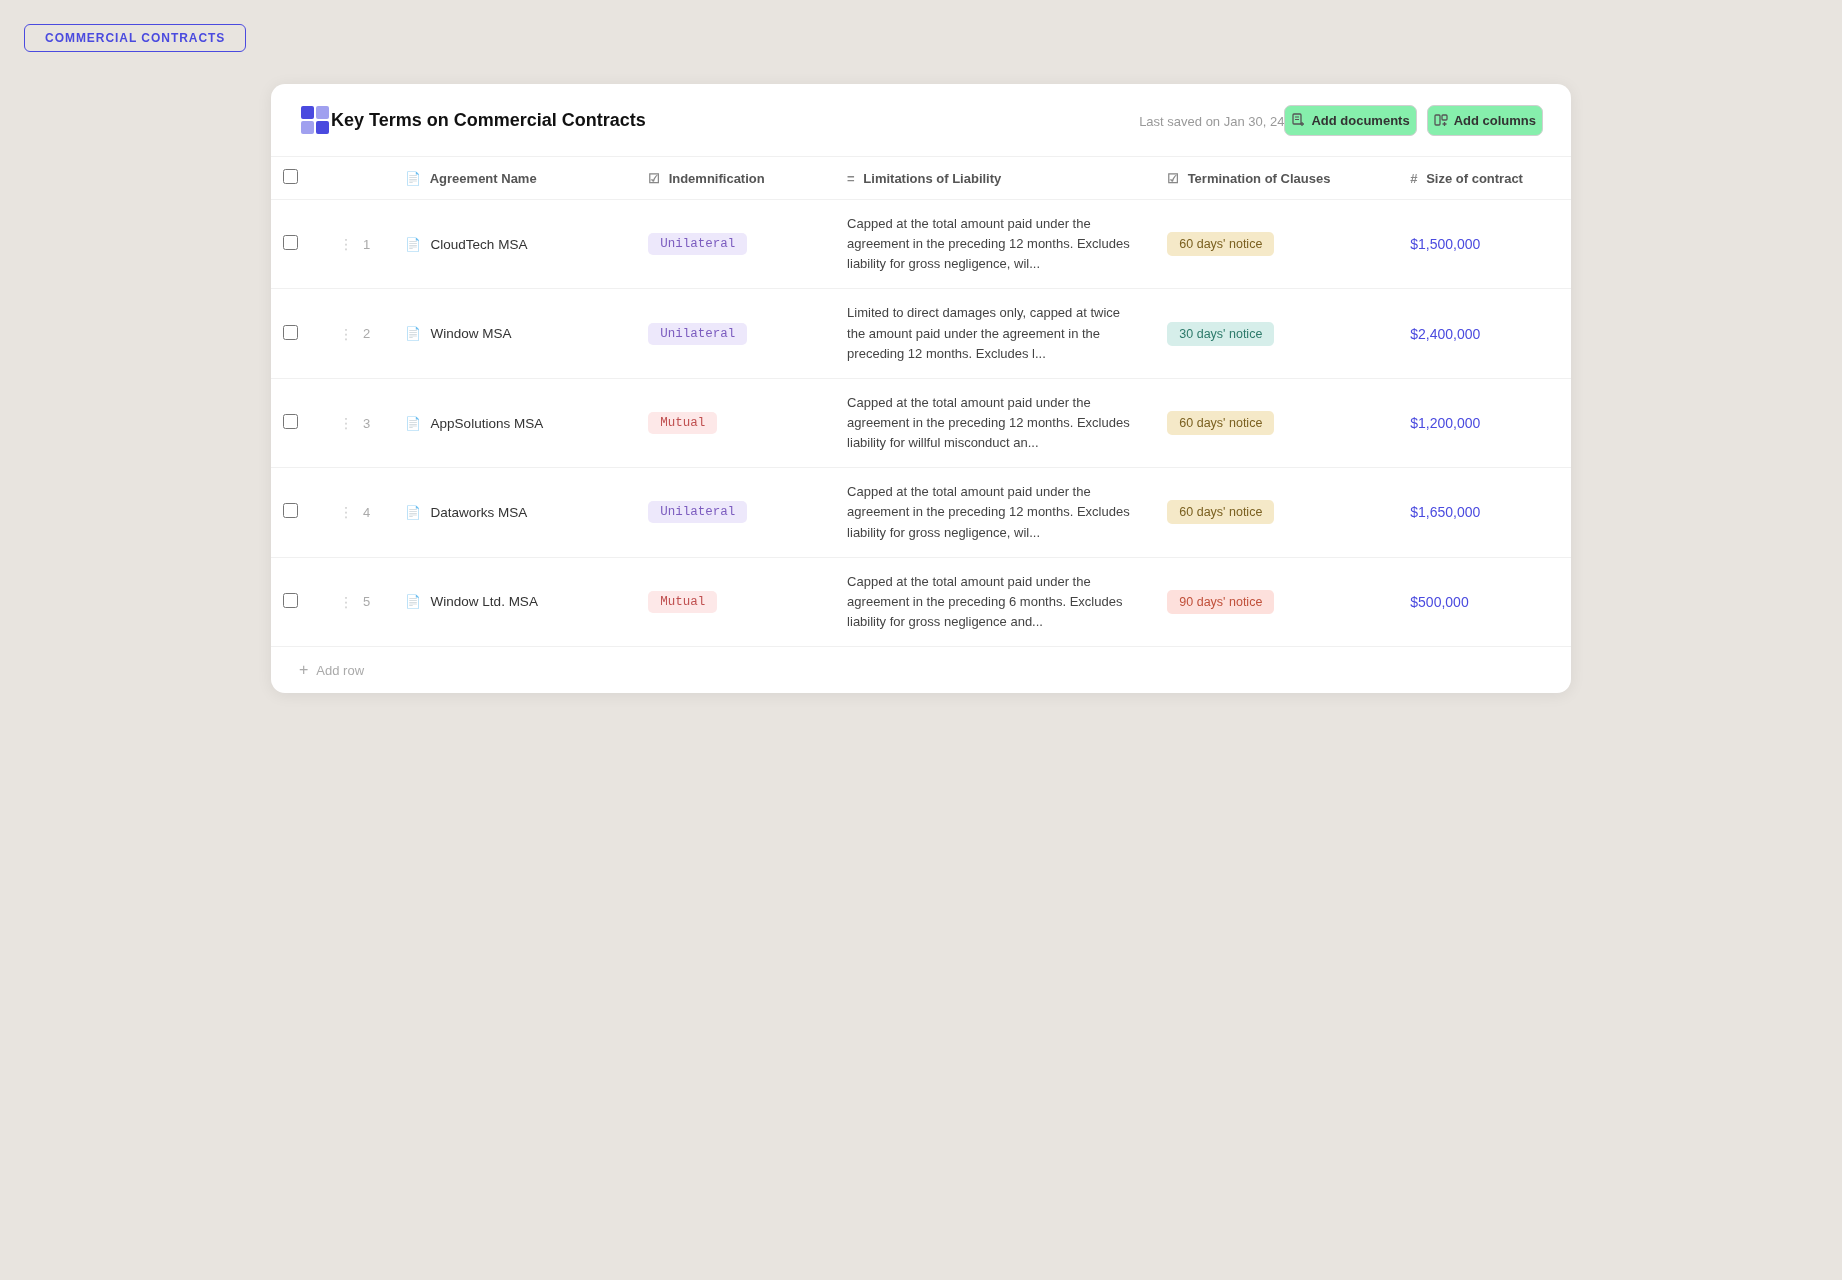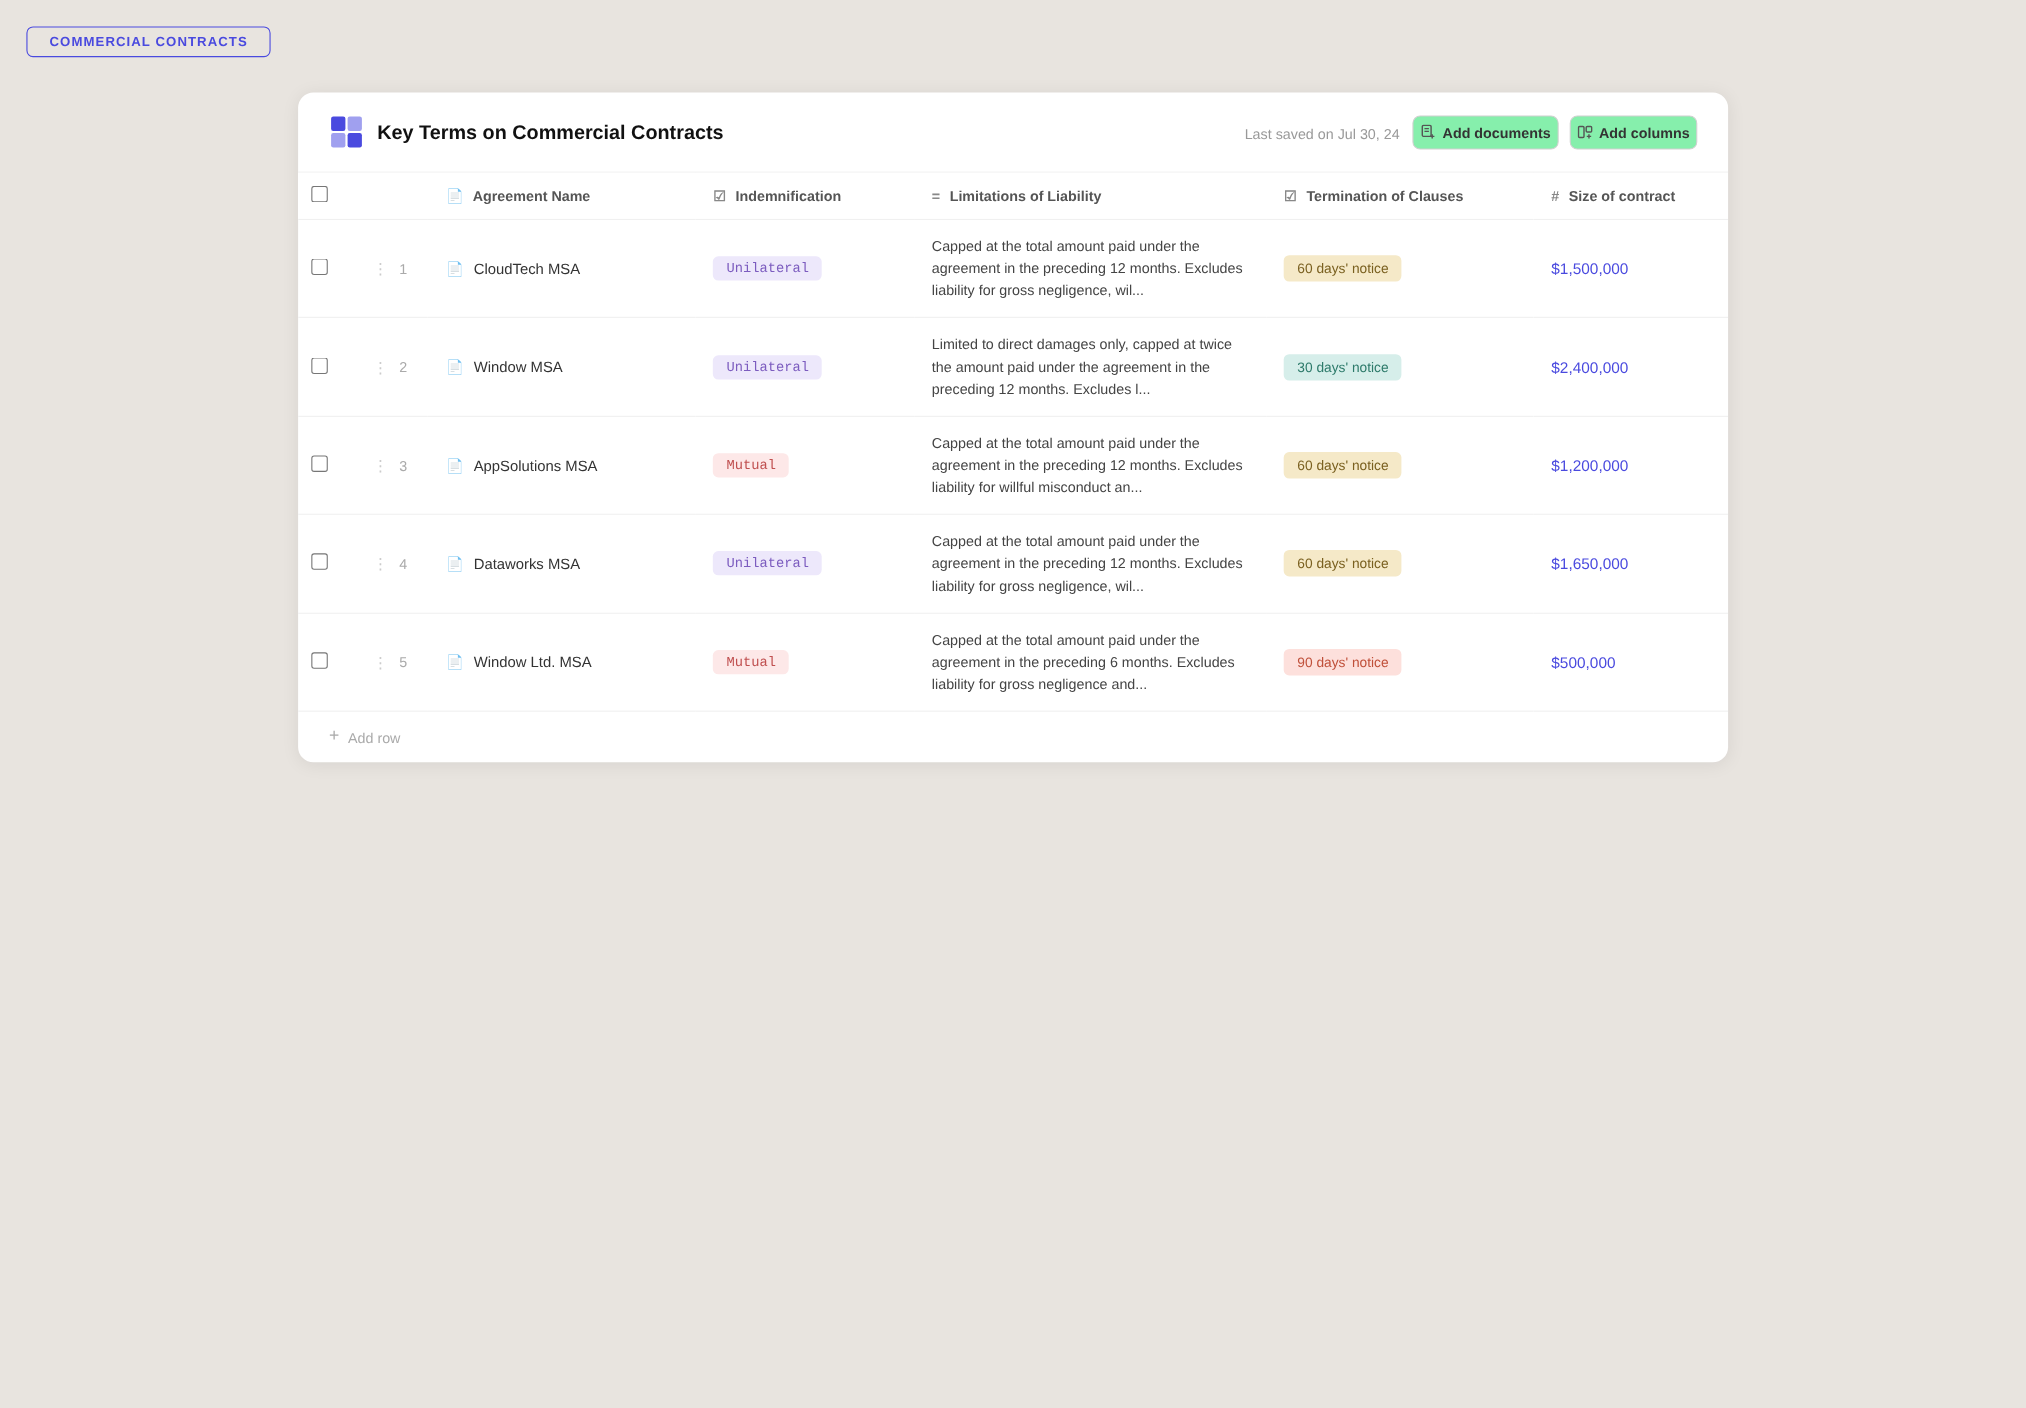--- a/index.html
+++ b/index.html
@@ -30,21 +30,21 @@
       overflow: hidden;
       max-width: 1300px;
       margin: 0 auto;
     }
 
     .card-header {
       display: flex;
       align-items: center;
       padding: 20px 28px;
       border-bottom: 1.5px solid #f0f0f0;
-      gap: 12px;
+      gap: 0;
     }
 
     .logo-icon {
       width: 32px;
       height: 32px;
       flex-shrink: 0;
     }
 
     .card-title {
       font-size: 18px;
@@ -236,21 +236,21 @@
 
     <svg class="logo-icon" viewBox="0 0 32 32" fill="none" xmlns="http://www.w3.org/2000/svg">
       <rect x="2" y="2" width="13" height="13" rx="2" fill="#4a4adf"></rect>
       <rect x="17" y="2" width="13" height="13" rx="2" fill="#a0a0ef"></rect>
       <rect x="2" y="17" width="13" height="13" rx="2" fill="#a0a0ef"></rect>
       <rect x="17" y="17" width="13" height="13" rx="2" fill="#4a4adf"></rect>
     </svg>
 
     <div style="display:flex;align-items:baseline;flex:1;gap:0;">
       <span class="card-title">Key Terms on Commercial Contracts</span>
-      <span class="last-saved">Last saved on Jul 30, 24</span>
+      <span class="last-saved">Last saved on Jan 30, 24</span>
     </div>
 
     <div class="header-actions">
       <button class="btn-outline">
         <svg width="14" height="14" viewBox="0 0 14 14" fill="none" xmlns="http://www.w3.org/2000/svg">
           <rect x="2" y="1" width="8" height="10" rx="1" stroke="#555" stroke-width="1.3" fill="none"></rect>
           <line x1="4" y1="4" x2="8" y2="4" stroke="#555" stroke-width="1.2"></line>
           <line x1="4" y1="6.5" x2="8" y2="6.5" stroke="#555" stroke-width="1.2"></line>
           <line x1="11" y1="9" x2="11" y2="13" stroke="#555" stroke-width="1.3"></line>
           <line x1="9" y1="11" x2="13" y2="11" stroke="#555" stroke-width="1.3"></line>

